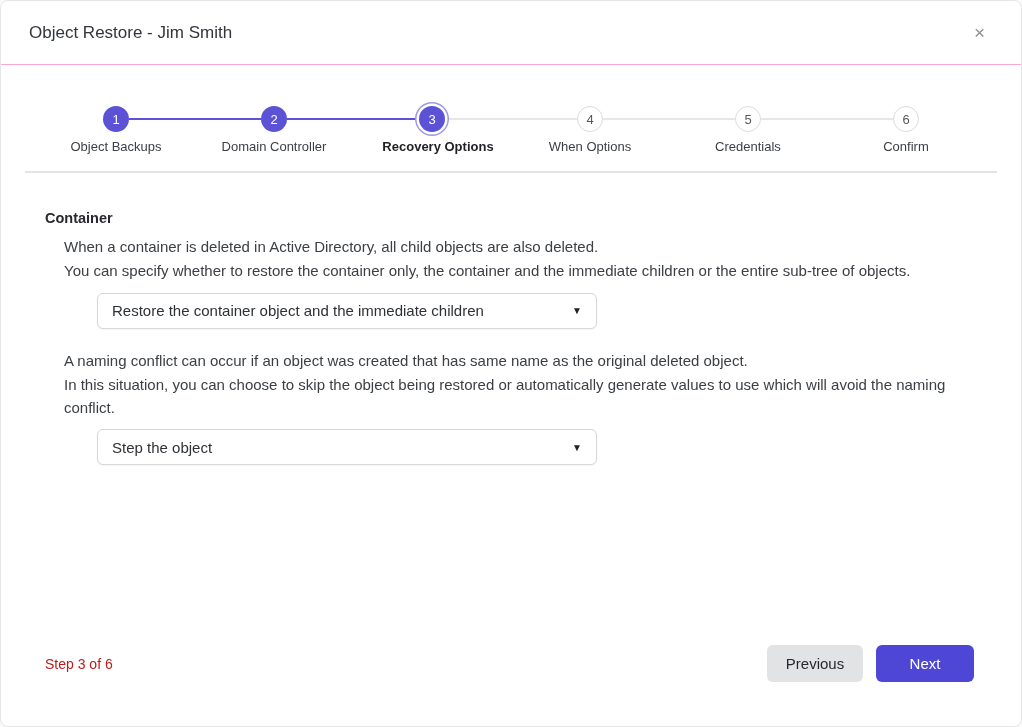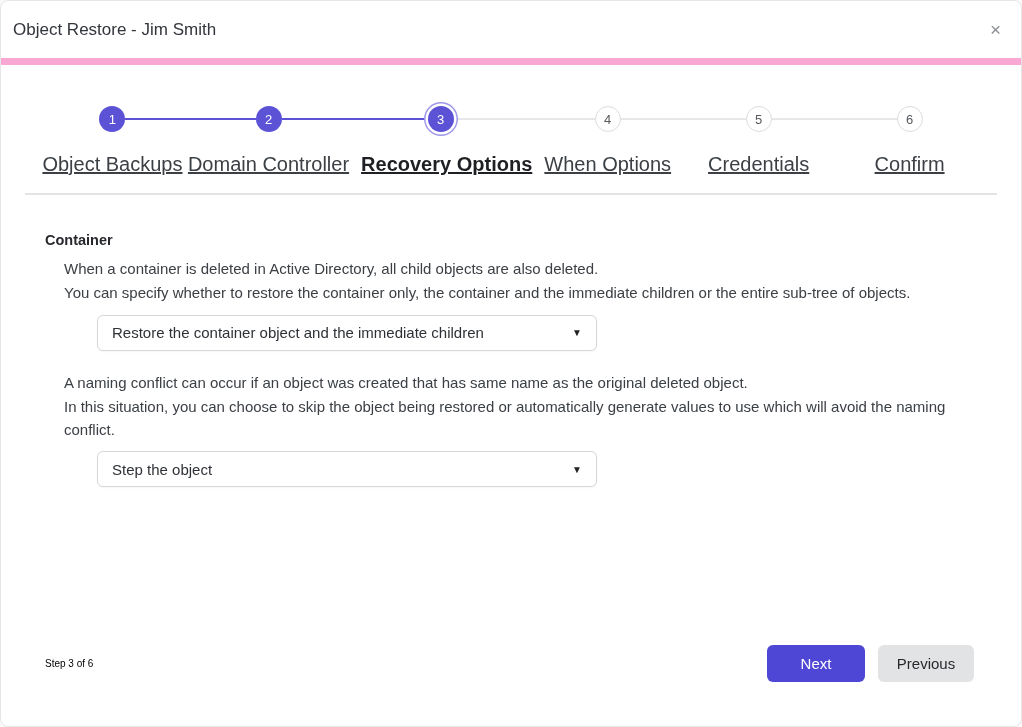--- a/index.html
+++ b/index.html
@@ -14,23 +14,23 @@
     background: #ffffff;
     border: 1px solid #e6e6e8;
     border-radius: 8px;
     display: flex; flex-direction: column;
     overflow: hidden;
   }
 
   
   .header {
     height: 64px; flex: 0 0 64px;
-    border-bottom: 7px solid #f9a8d4;
+    border-bottom: 1px solid #f9a8d4;
     display: flex; align-items: center; justify-content: space-between;
-    padding: 0 12px;
+    padding: 0 28px;
   }
   .title { font-size: 17px; color: #32353b; }
   .close {
     color: #8d9094; font-size: 19px; line-height: 1;
     cursor: pointer; padding: 4px 8px; user-select: none;
   }
 
   
   .stepper {
     display: flex;
@@ -55,21 +55,21 @@
   .step.complete .circle, .step.current .circle {
     background: var(--accent); color: #fff;
   }
   .step.current .circle {
     box-shadow: 0 0 0 2.5px #ffffff, 0 0 0 4px var(--ring);
   }
   .step.upcoming .circle {
     border: 1px solid #dcdcdf; color: #55585d;
   }
   .step-label {
-    margin-top: 21px; font-size: 20px; color: #3c4045; white-space: nowrap; text-decoration: underline;
+    margin-top: 7px; font-size: 13px; color: #3c4045; white-space: nowrap;
   }
   .step.current .step-label { font-weight: bold; color: #1e2023; padding-left: 12px; }
 
   .divider { height: 2px; background: #e4e4e7; margin: 17px 24px 0 24px; flex: 0 0 2px; }
 
   
   .content { padding: 23px 44px 0 44px; flex: 1 1 auto; }
   .section { margin-bottom: 10px; }
   .section-heading {
     font-weight: bold; font-size: 14.5px; color: #26282c;
@@ -93,21 +93,21 @@
     text-align: center;
   }
   .caret { font-size: 10px; color: #222; margin-left: 10px; }
 
   
   .footer {
     margin-top: auto;
     padding: 0 47px 44px 44px;
     display: flex; align-items: center; justify-content: space-between;
   }
-  .step-indicator { font-size: 10px; color: #000000; }
+  .step-indicator { font-size: 14px; color: #b91c1c; }
   .buttons { display: flex; gap: 13px; }
   .btn {
     height: 37px; border: none; border-radius: 6px;
     font-family: inherit; font-size: 15px; cursor: pointer;
     display: flex; align-items: center; justify-content: center;
   }
   .btn-prev { background: #e2e3e5; color: #26282c; width: 96px; }
   .btn-next { background: var(--accent-dark); color: #ffffff; width: 98px; }
 </style>
 </head>
@@ -185,18 +185,18 @@
         <span>Step the object</span>
         <span class="caret">▼</span>
       </div>
     </div>
 
   </div>
 
   <div class="footer">
     <div class="step-indicator">Step 3 of 6</div>
     <div class="buttons">
+      <button class="btn btn-prev">Previous</button>
       <button class="btn btn-next">Next</button>
-      <button class="btn btn-prev">Previous</button>
     </div>
   </div>
 
 </div>
 
 </body></html>

